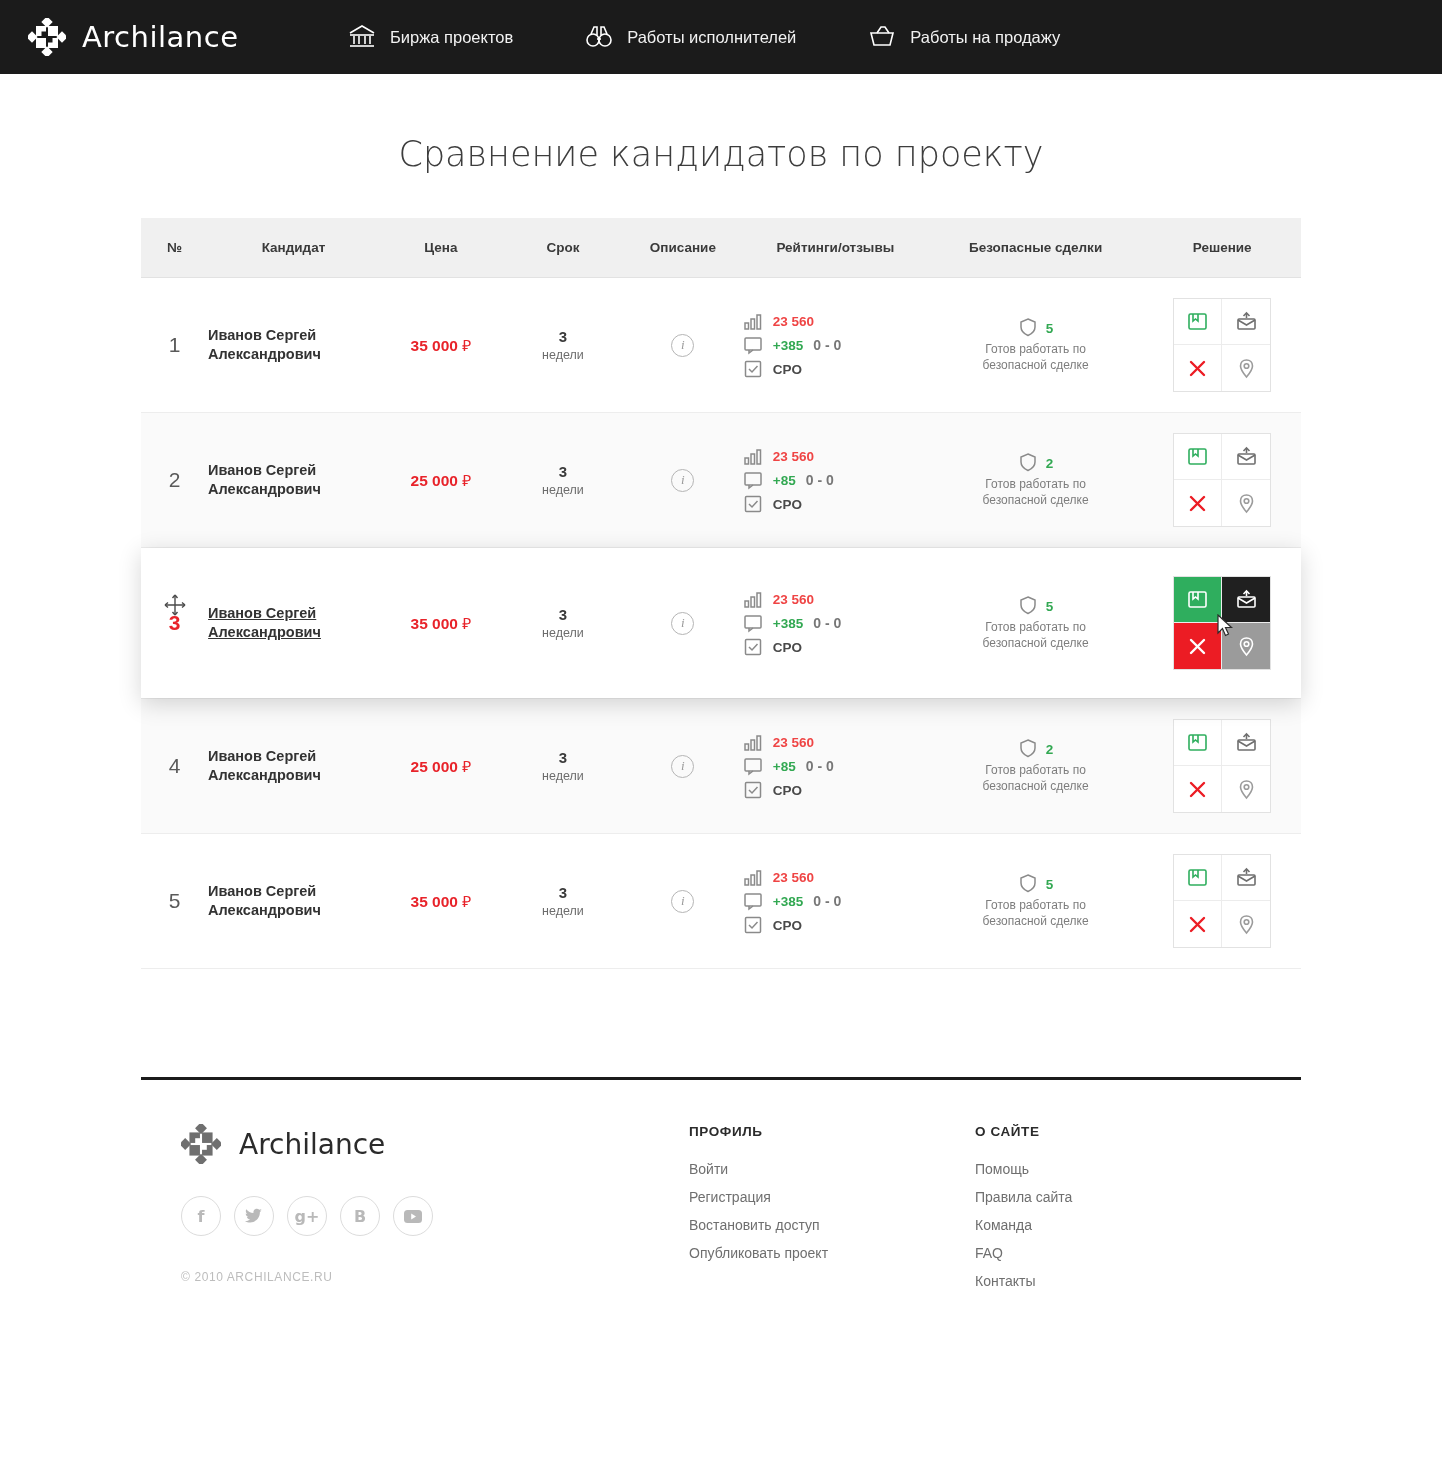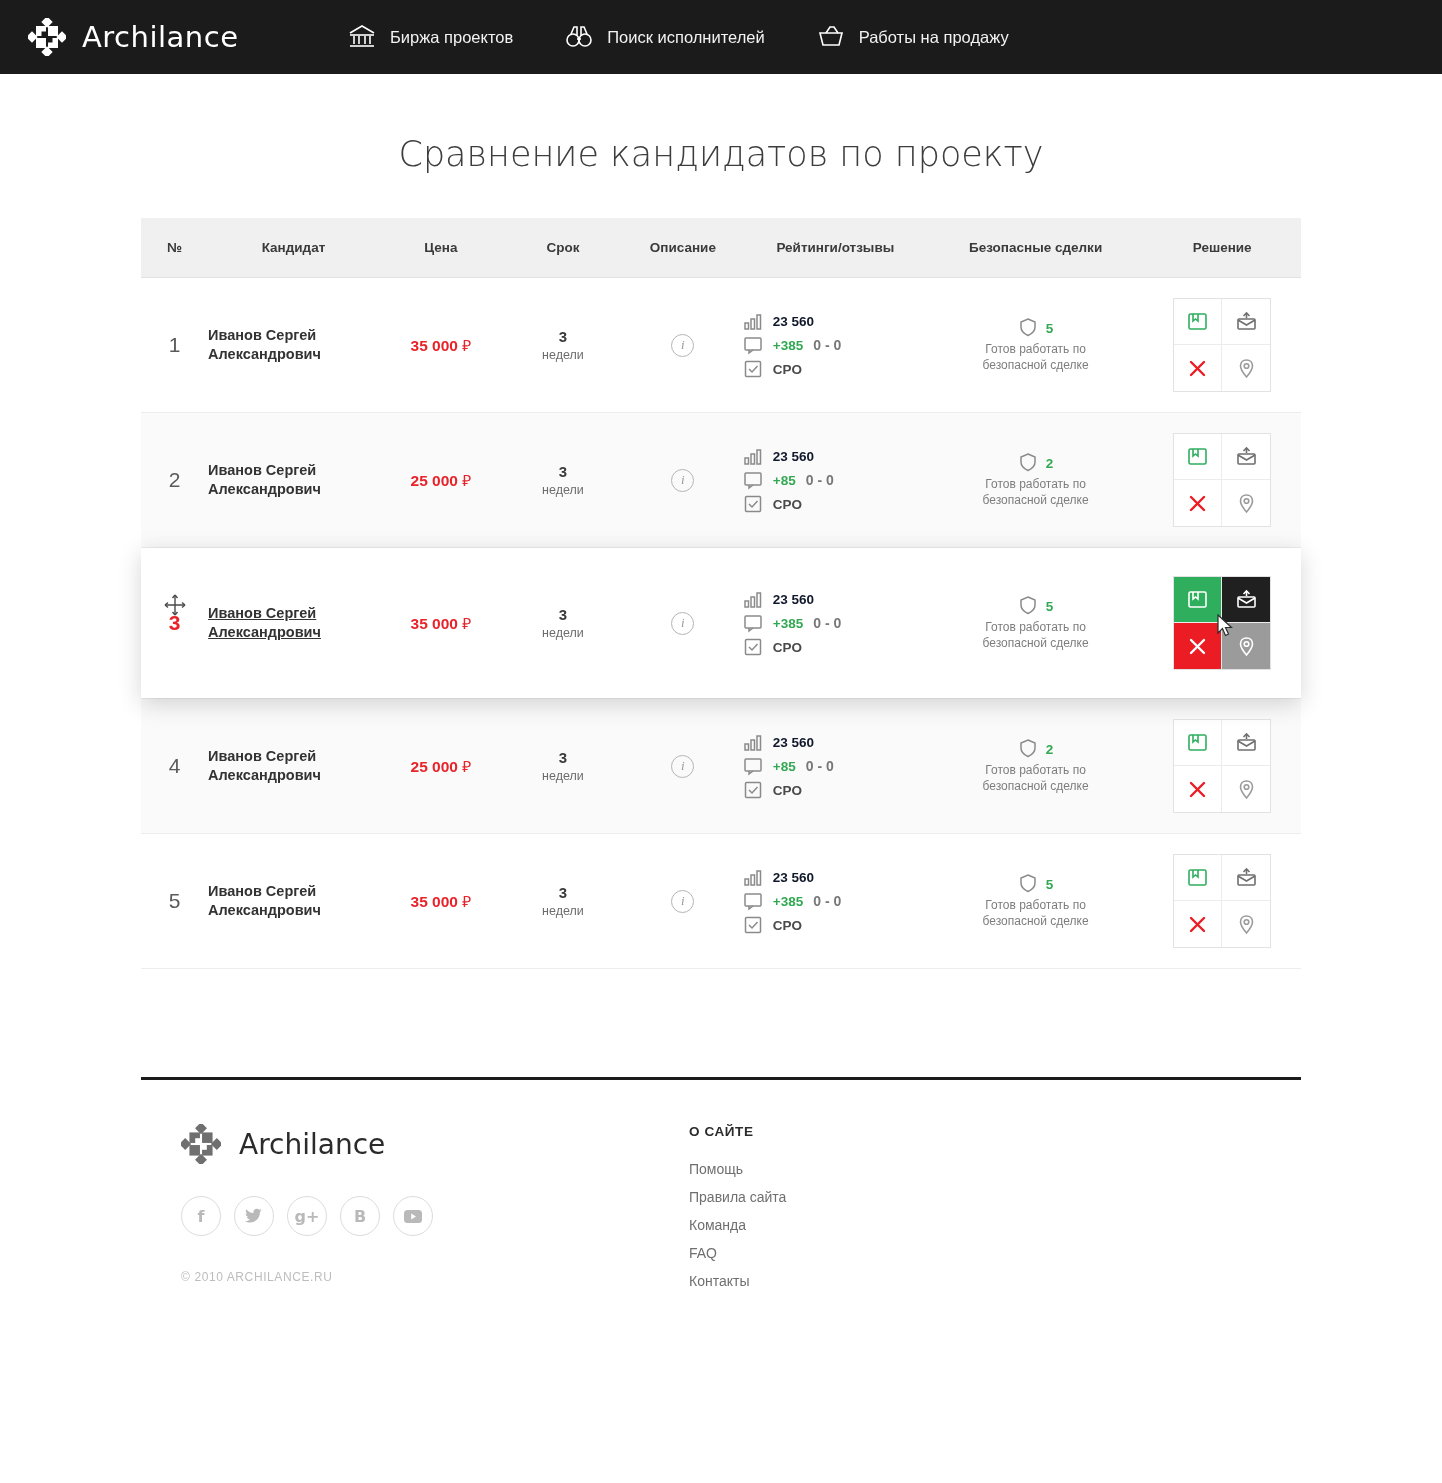--- a/index.html
+++ b/index.html
@@ -22,21 +22,21 @@
   .logo-block {
     display: flex; align-items: center;
     padding-left: 28px;
     width: 300px;
   }
   .logo-mark { width: 38px; height: 38px; }
   .logo-text {
     font-size: 29px; letter-spacing: .5px; margin-left: 16px;
     font-family: "DejaVu Sans", sans-serif; font-weight: 400;
   }
-  .nav { display: flex; align-items: center; gap: 52px; margin-left: 48px; }
+  .nav { display: flex; align-items: center; gap: 72px; margin-left: 48px; }
   .nav-item { display: flex; align-items: center; gap: 14px; cursor: pointer; }
   .nav-item span.label { font-size: 16.5px; color: #f2f2f2; }
   .nav-icon { width: 28px; height: 26px; display: inline-block; }
   .header-right {
     position: absolute; right: 0; top: 0; height: 74px;
     display: flex; align-items: center;
   }
   .avatar-photo {
     width: 76px; height: 74px;
     background: linear-gradient(135deg,#cfd3d6 0%, #9aa0a4 45%, #41a85f 100%);
@@ -123,21 +123,21 @@
   .cell-term .u { font-size: 12.5px; color: #6c6c6c; }
   .cell-desc { text-align: center; }
   .info-ico {
     width: 23px; height: 23px; border-radius: 50%; border: 1.6px solid #b5b5b5;
     display: inline-flex; align-items: center; justify-content: center;
     color: #9a9a9a; font-size: 13px; font-style: italic; font-family: "Liberation Serif", serif;
     cursor: pointer;
   }
   .rating-line { display: flex; align-items: center; gap: 10px; margin: 4px 0; }
   .rating-line .ic { width: 20px; height: 20px; flex: 0 0 20px; }
-  .rating-val { color: #0f172a; font-size: 13.5px; font-weight: bold; }
+  .rating-val { color: #ef4444; font-size: 13.5px; font-weight: bold; }
   .rating-plus { color: #32a852; font-size: 13.5px; font-weight: bold; }
   .rating-zero { color: #777; font-size: 14px; font-weight: bold; }
   .rating-sro { color: #4a4a4a; font-size: 13.5px; font-weight: bold; }
 
   .cell-safe { text-align: center; }
   .safe-top { display: flex; align-items: center; justify-content: center; gap: 8px; }
   .safe-count { color: #32a852; font-size: 13.5px; font-weight: bold; }
   .safe-text { font-size: 12px; color: #7d7d7d; line-height: 1.35; }
 
   .cell-act { text-align: center; }
@@ -241,21 +241,21 @@
     <div class="nav-item">
       <span class="nav-icon">
         <svg width="28" height="26" viewBox="0 0 28 26" fill="none" stroke="#ffffff" stroke-width="1.6">
           <circle cx="8" cy="16" r="6"></circle>
           <circle cx="20" cy="16" r="6"></circle>
           <path d="M6 10 L9 3 L12 3 L12 11"></path>
           <path d="M22 10 L19 3 L16 3 L16 11"></path>
           <line x1="12" y1="15" x2="16" y2="15"></line>
         </svg>
       </span>
-      <span class="label">Поиск исполнителей</span>
+      <span class="label">Работы исполнителей</span>
     </div>
     <div class="nav-item">
       <span class="nav-icon">
         <svg width="28" height="26" viewBox="0 0 28 26" fill="none" stroke="#ffffff" stroke-width="1.6">
           <path d="M3 9 H25 L22 21 H6 Z"></path>
           <path d="M9 9 L13 3 L17 3 L21 9"></path>
         </svg>
       </span>
       <span class="label">Работы на продажу</span>
     </div>
@@ -779,20 +779,27 @@
           <span class="soc">
             <svg width="20" height="15" viewBox="0 0 20 15" fill="none">
                 <rect x="1" y="1" width="18" height="13" rx="3.5" fill="#b9b9b9"></rect>
                 <path d="M8.2 4.6 L13 7.5 L8.2 10.4 Z" fill="#ffffff"></path>
               </svg>
           </span>
         </div>
         <div class="copyright">© 2010 ARCHILANCE.RU</div>
       </div>
 
+      <div class="f-col">
+        <h4>ПРОФИЛЬ</h4>
+        <a>Войти</a>
+        <a>Регистрация</a>
+        <a>Востановить доступ</a>
+        <a>Опубликовать проект</a>
+      </div>
 
       <div class="f-col">
         <h4>О САЙТЕ</h4>
         <a>Помощь</a>
         <a>Правила сайта</a>
         <a>Команда</a>
         <a>FAQ</a>
         <a>Контакты</a>
       </div>
     </div>

